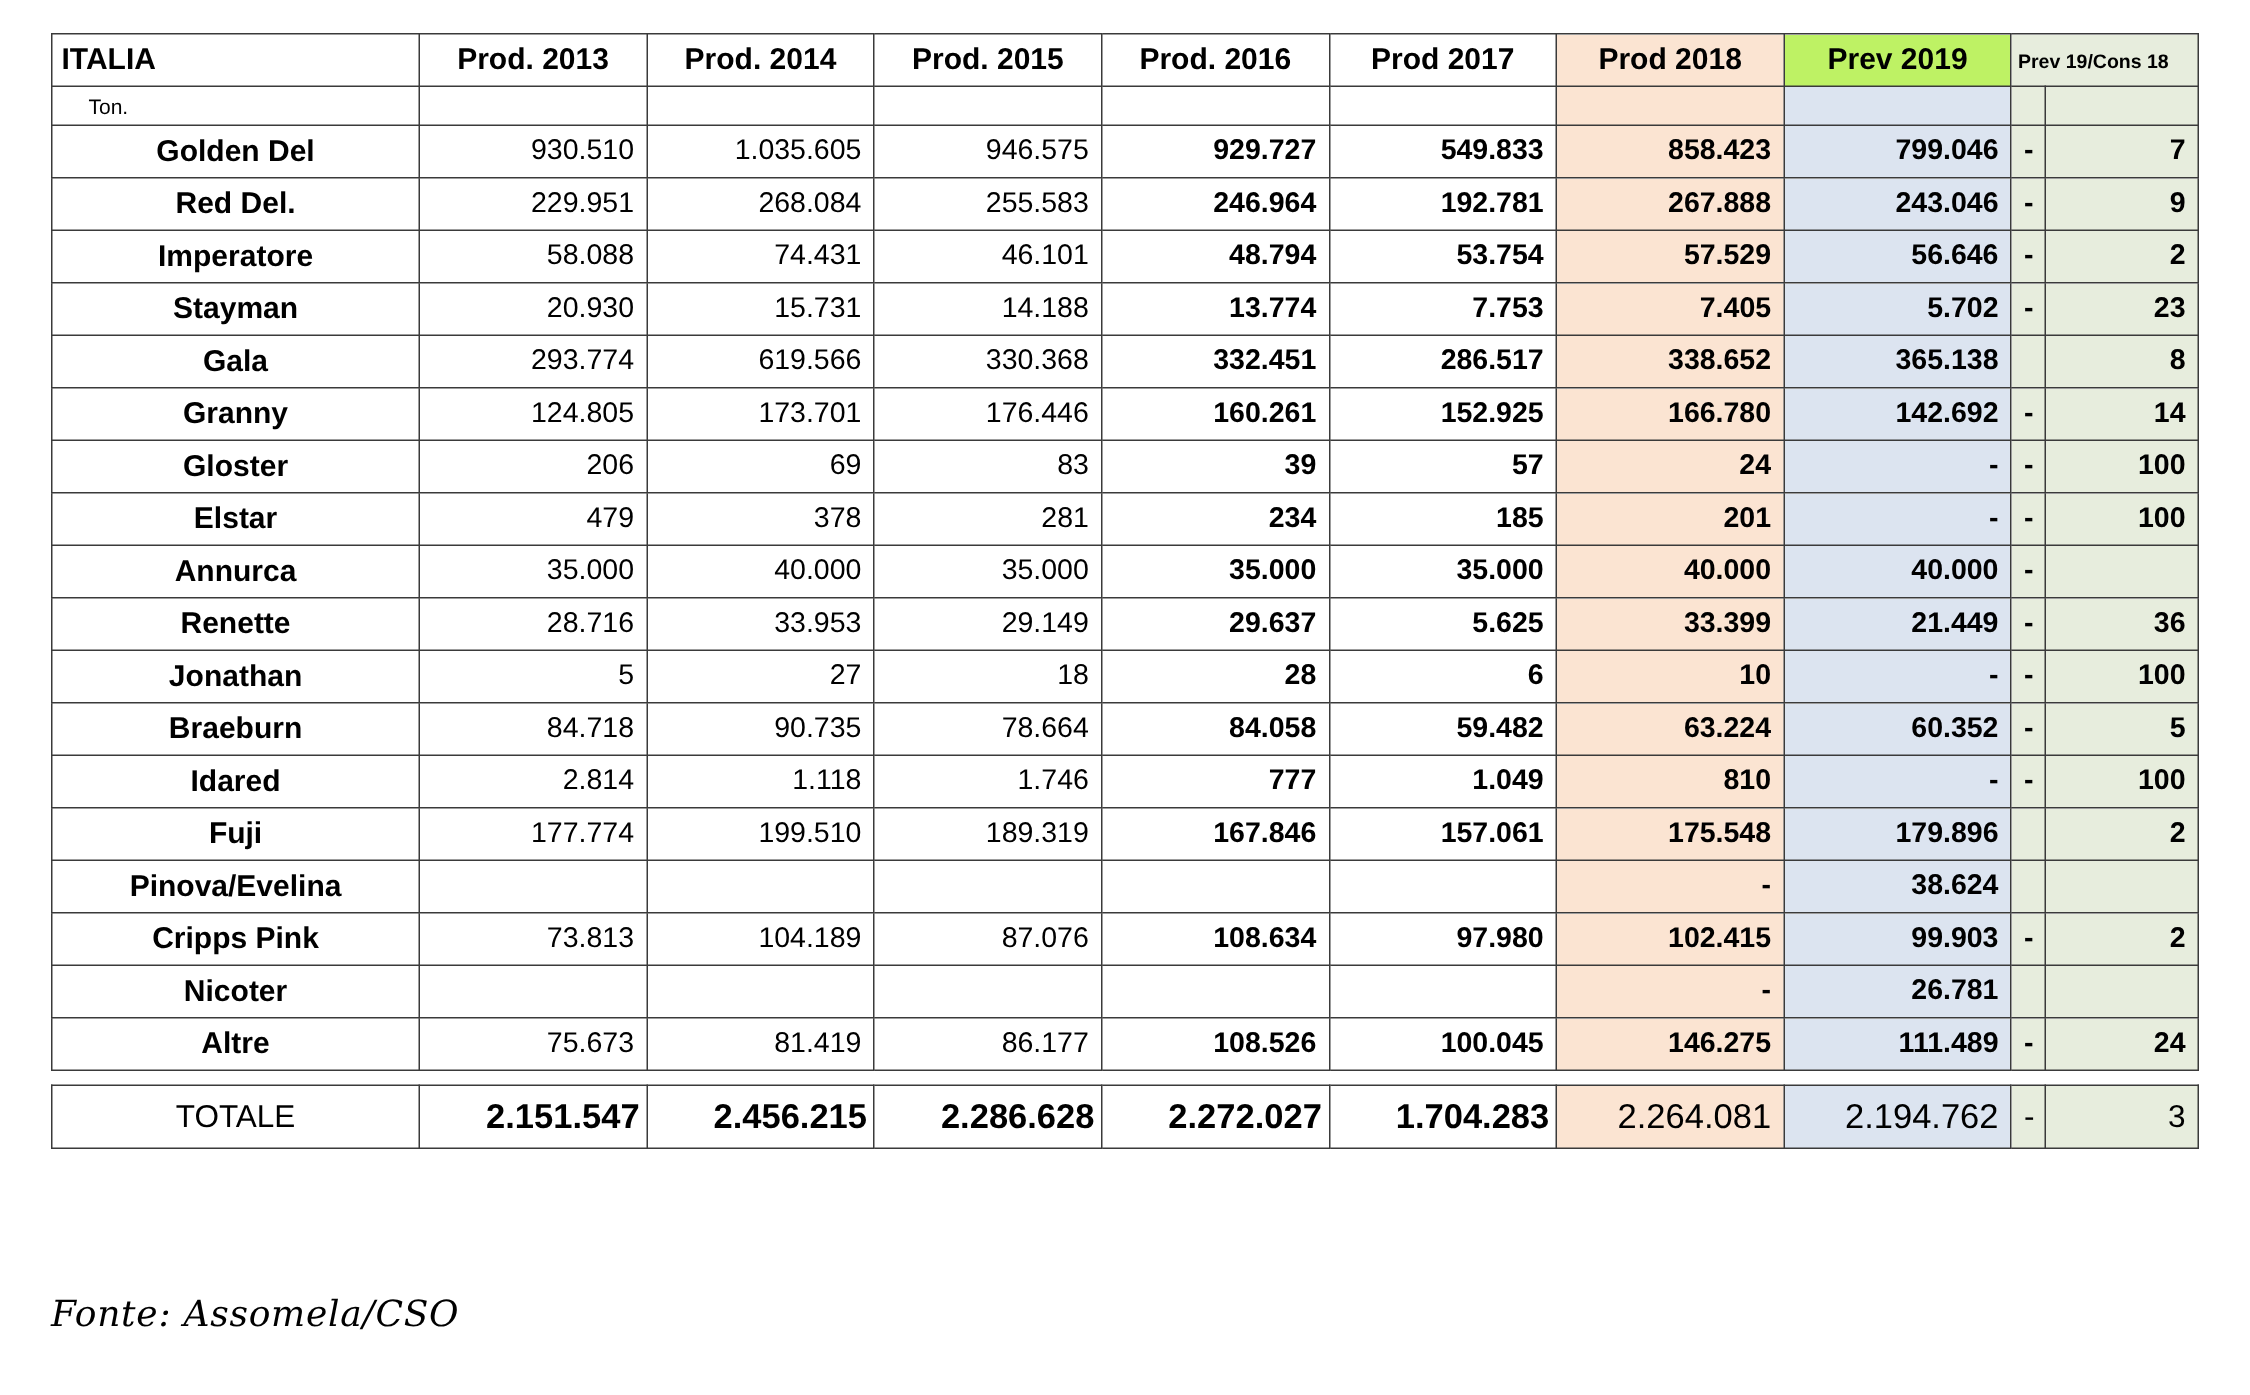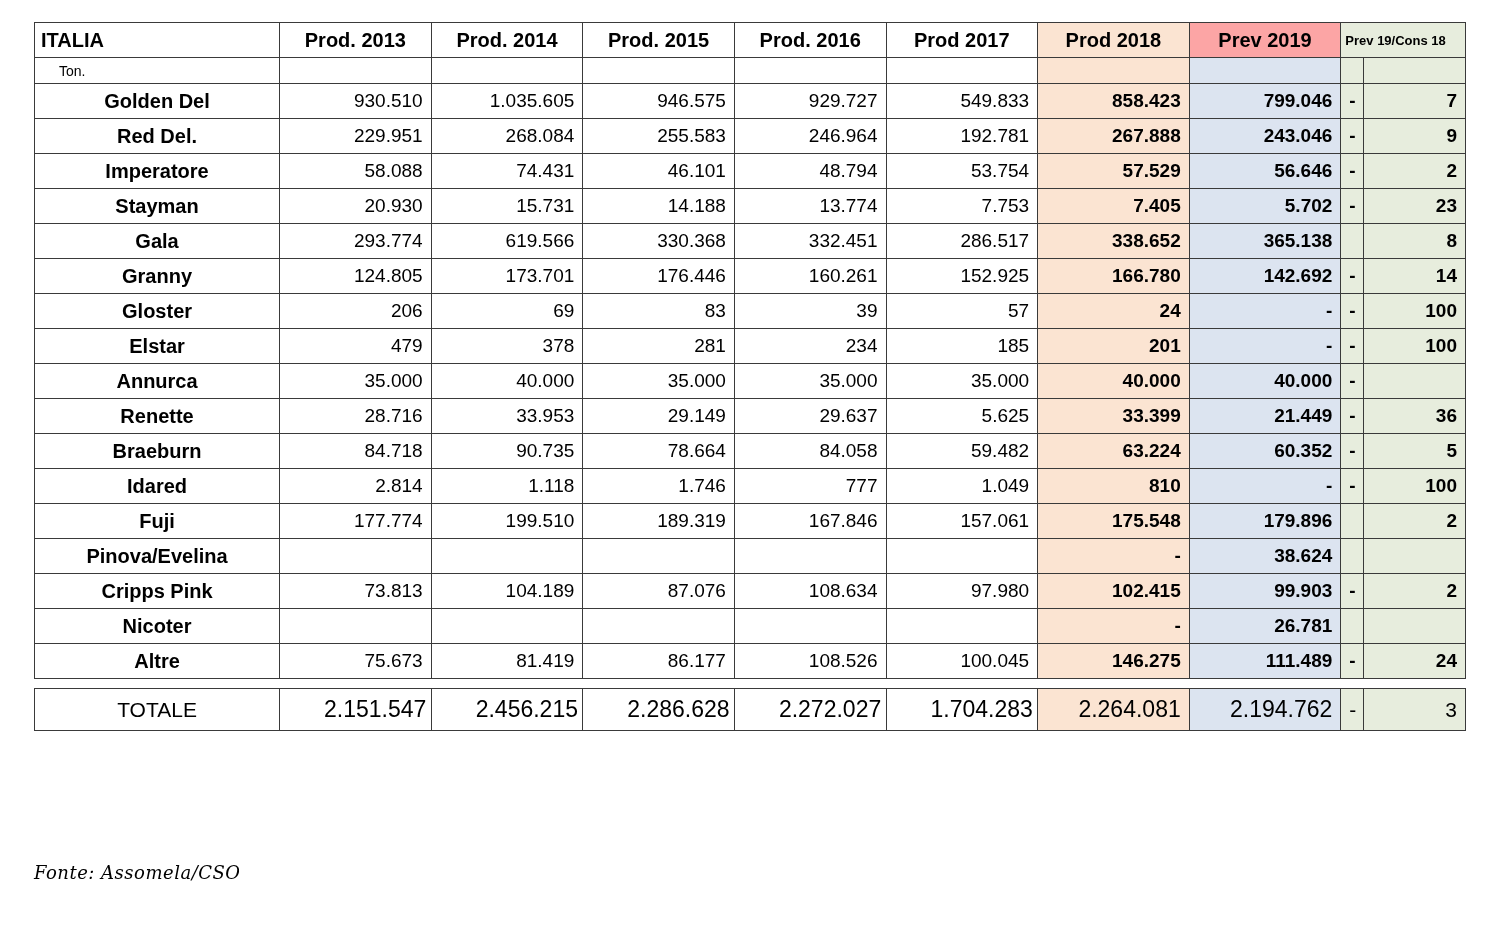--- a/index.html
+++ b/index.html
@@ -49,21 +49,21 @@
     vertical-align: middle;
     font-size: 20px;
     background: #ffffff;
   }
   thead th.hdr-label {
     text-align: left;
     padding-left: 6px;
     font-size: 20px;
   }
   thead th.hdr-2018 { background: #fbe4d2; }
-  thead th.hdr-prev { background: #fca5a5; }
+  thead th.hdr-prev { background: #bef264; }
   thead th.hdr-ratio {
     background: #e7eddd;
     font-size: 13px;
     font-weight: bold;
     text-align: left;
     padding-left: 4px;
     border-left: 1px solid #3a3a3a;
     border-right: 1px solid #3a3a3a;
   }
   th.hdr-ratio-span { padding: 0; margin-left: 12px; }
@@ -83,21 +83,21 @@
 
   td.var-label {
     text-align: center;
     font-weight: bold;
     font-size: 20px;
   }
   td.num {
     text-align: right;
     font-size: 19px;
   }
-  td.num.bold { font-weight: normal; padding-left: 44px; }
+  td.num.bold { font-weight: bold; padding-left: 44px; }
   td.cell-2018 { background: #fbe4d2; font-weight: bold; text-align: right; }
   td.cell-prev { background: #dce4f0; font-weight: bold; text-align: right; }
   td.ratio-sign {
     background: #e7eddd;
     text-align: left;
     font-weight: bold;
     border-right: none;
     padding-left: 4px;
     padding-right: 0;
   }
@@ -121,21 +121,21 @@
   }
   tr.total-row td.var-label { font-size: 21px; }
   tr.total-row td.ratio-sign, tr.total-row td.ratio-val { font-size: 21px; }
 
   .source {
     position: absolute;
     left: 34px;
     top: 862px;
     font-family: "DejaVu Serif", serif;
     font-style: italic;
-    font-size: 18px;
+    font-size: 24px;
     letter-spacing: 0.5px;
   }
 </style>
 </head>
 <body>
 
 <div class="sheet">
   <table class="data">
     <colgroup>
       <col class="c-label">
@@ -290,20 +290,32 @@
           <td class="num">33.953</td>
           <td class="num">29.149</td>
           <td class="num bold">29.637</td>
           <td class="num bold">5.625</td>
           <td class="cell-2018">33.399</td>
           <td class="cell-prev">21.449</td>
           <td class="ratio-sign">-</td>
           <td class="ratio-val">36</td>
         </tr>
         <tr>
+          <td class="var-label">Jonathan</td>
+          <td class="num">5</td>
+          <td class="num">27</td>
+          <td class="num">18</td>
+          <td class="num bold">28</td>
+          <td class="num bold">6</td>
+          <td class="cell-2018">10</td>
+          <td class="cell-prev">-</td>
+          <td class="ratio-sign">-</td>
+          <td class="ratio-val">100</td>
+        </tr>
+        <tr>
           <td class="var-label">Braeburn</td>
           <td class="num">84.718</td>
           <td class="num">90.735</td>
           <td class="num">78.664</td>
           <td class="num bold">84.058</td>
           <td class="num bold">59.482</td>
           <td class="cell-2018">63.224</td>
           <td class="cell-prev">60.352</td>
           <td class="ratio-sign">-</td>
           <td class="ratio-val">5</td>

